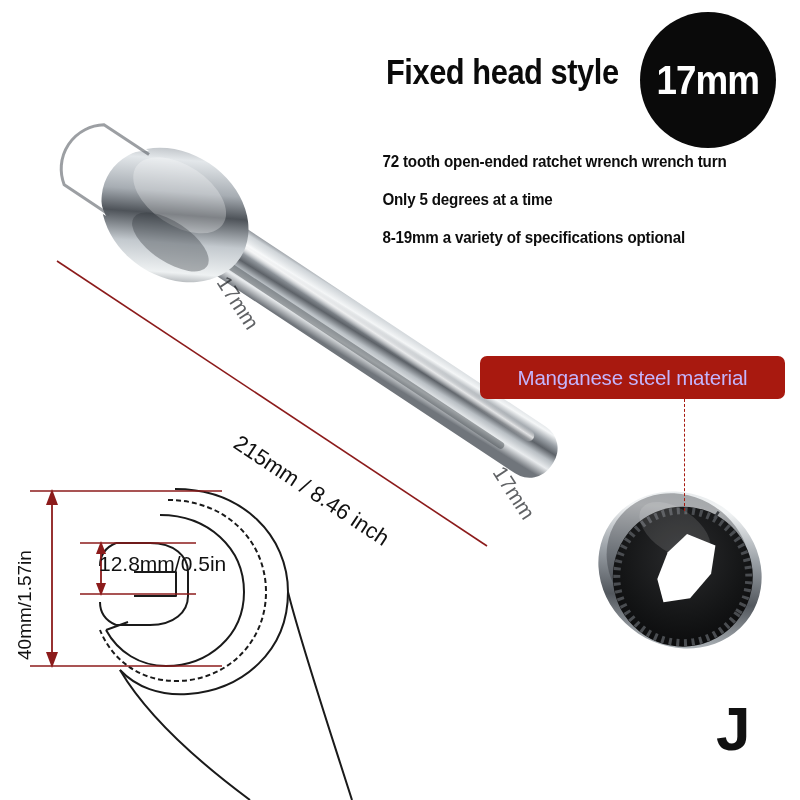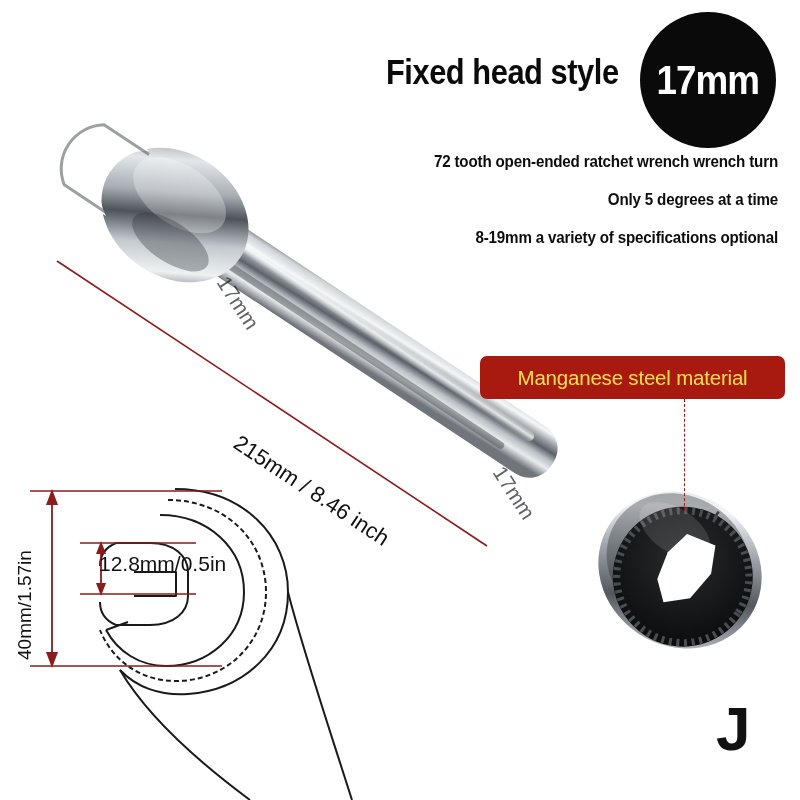--- a/index.html
+++ b/index.html
@@ -52,21 +52,20 @@
     letter-spacing: -1px;
     transform: scaleX(0.92);
     line-height: 1;
   }
 
   .bullets {
     position: absolute;
     right: 22px;
     top: 152px;
     width: 430px;
-    text-align: right;
   }
   .bullet-line {
     font-family: "Liberation Sans Narrow", "Liberation Sans", sans-serif;
     font-size: 16.5px;
     font-weight: 700;
     color: #0d0d0d;
     letter-spacing: -0.2px;
     margin-bottom: 19px;
     transform: scaleX(0.92);
     transform-origin: right center;
@@ -81,21 +80,21 @@
     width: 305px;
     height: 43px;
     background: #a8190f;
     border-radius: 7px;
     display: flex;
     align-items: center;
     justify-content: center;
     box-sizing: border-box;
   }
   .callout-box span {
-    color: #fde047;
+    color: #c4b5fd;
     font-size: 20.5px;
     font-family: "Liberation Sans", sans-serif;
     font-weight: 400;
     letter-spacing: -0.2px;
     white-space: nowrap;
   }
   .callout-leader {
     position: absolute;
     left: 684px;
     top: 399px;

